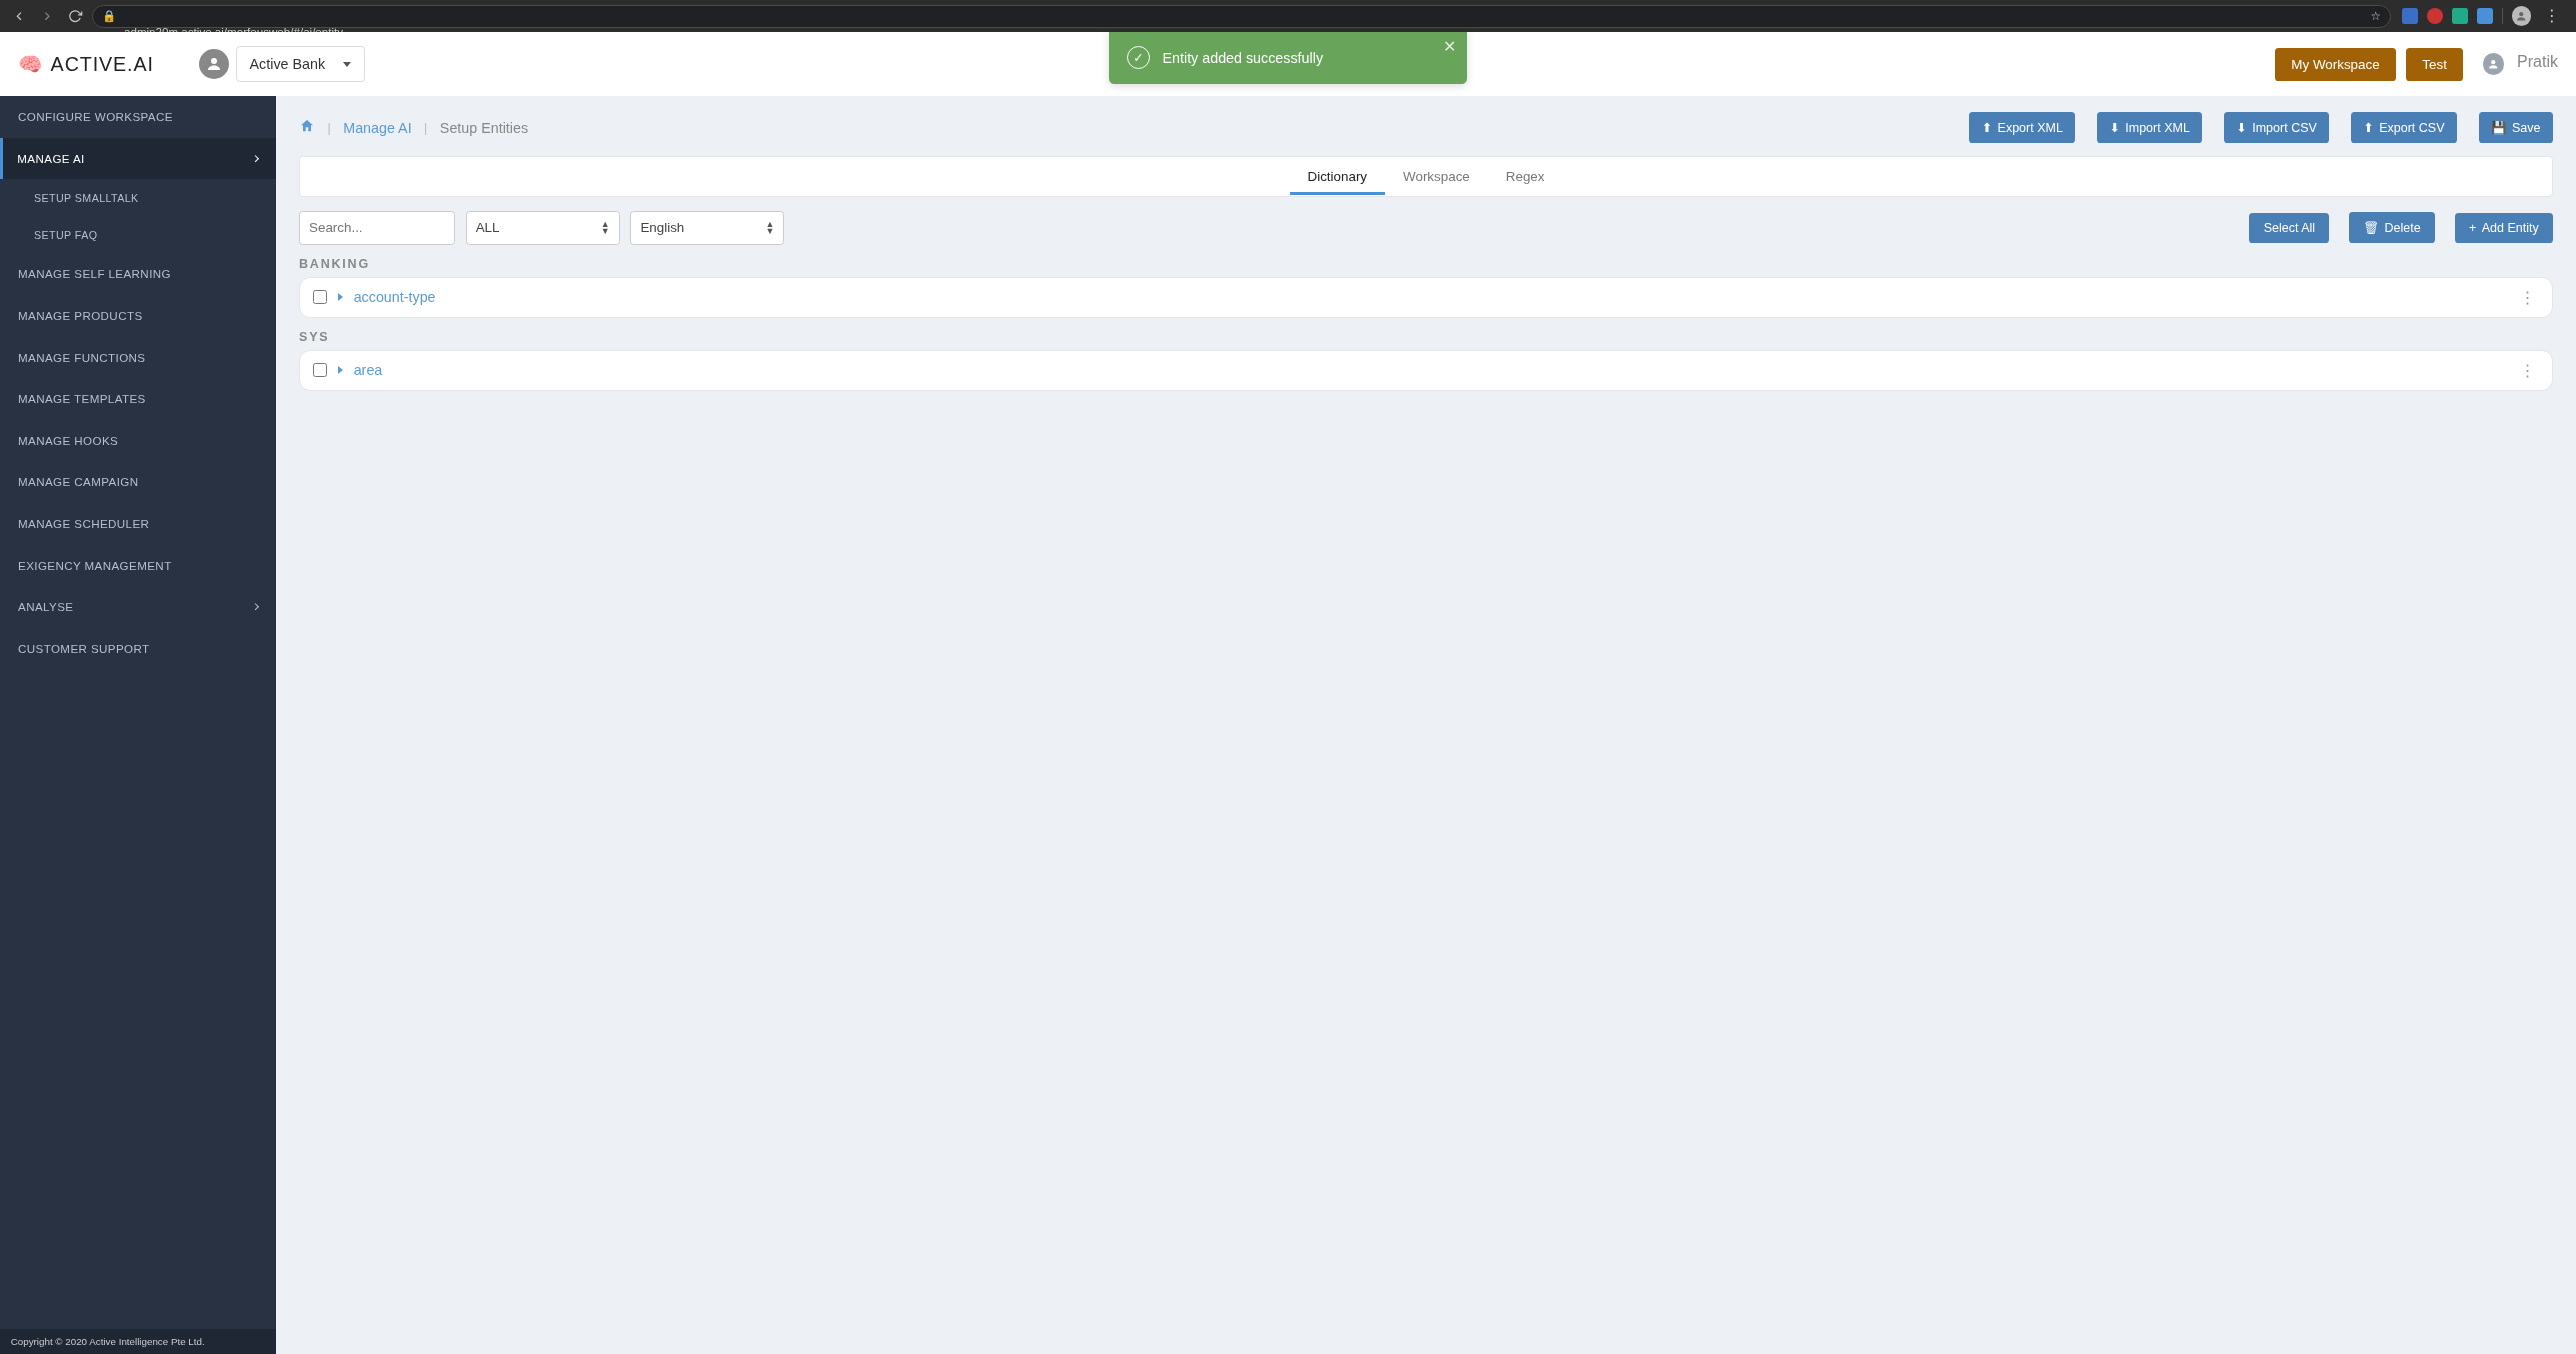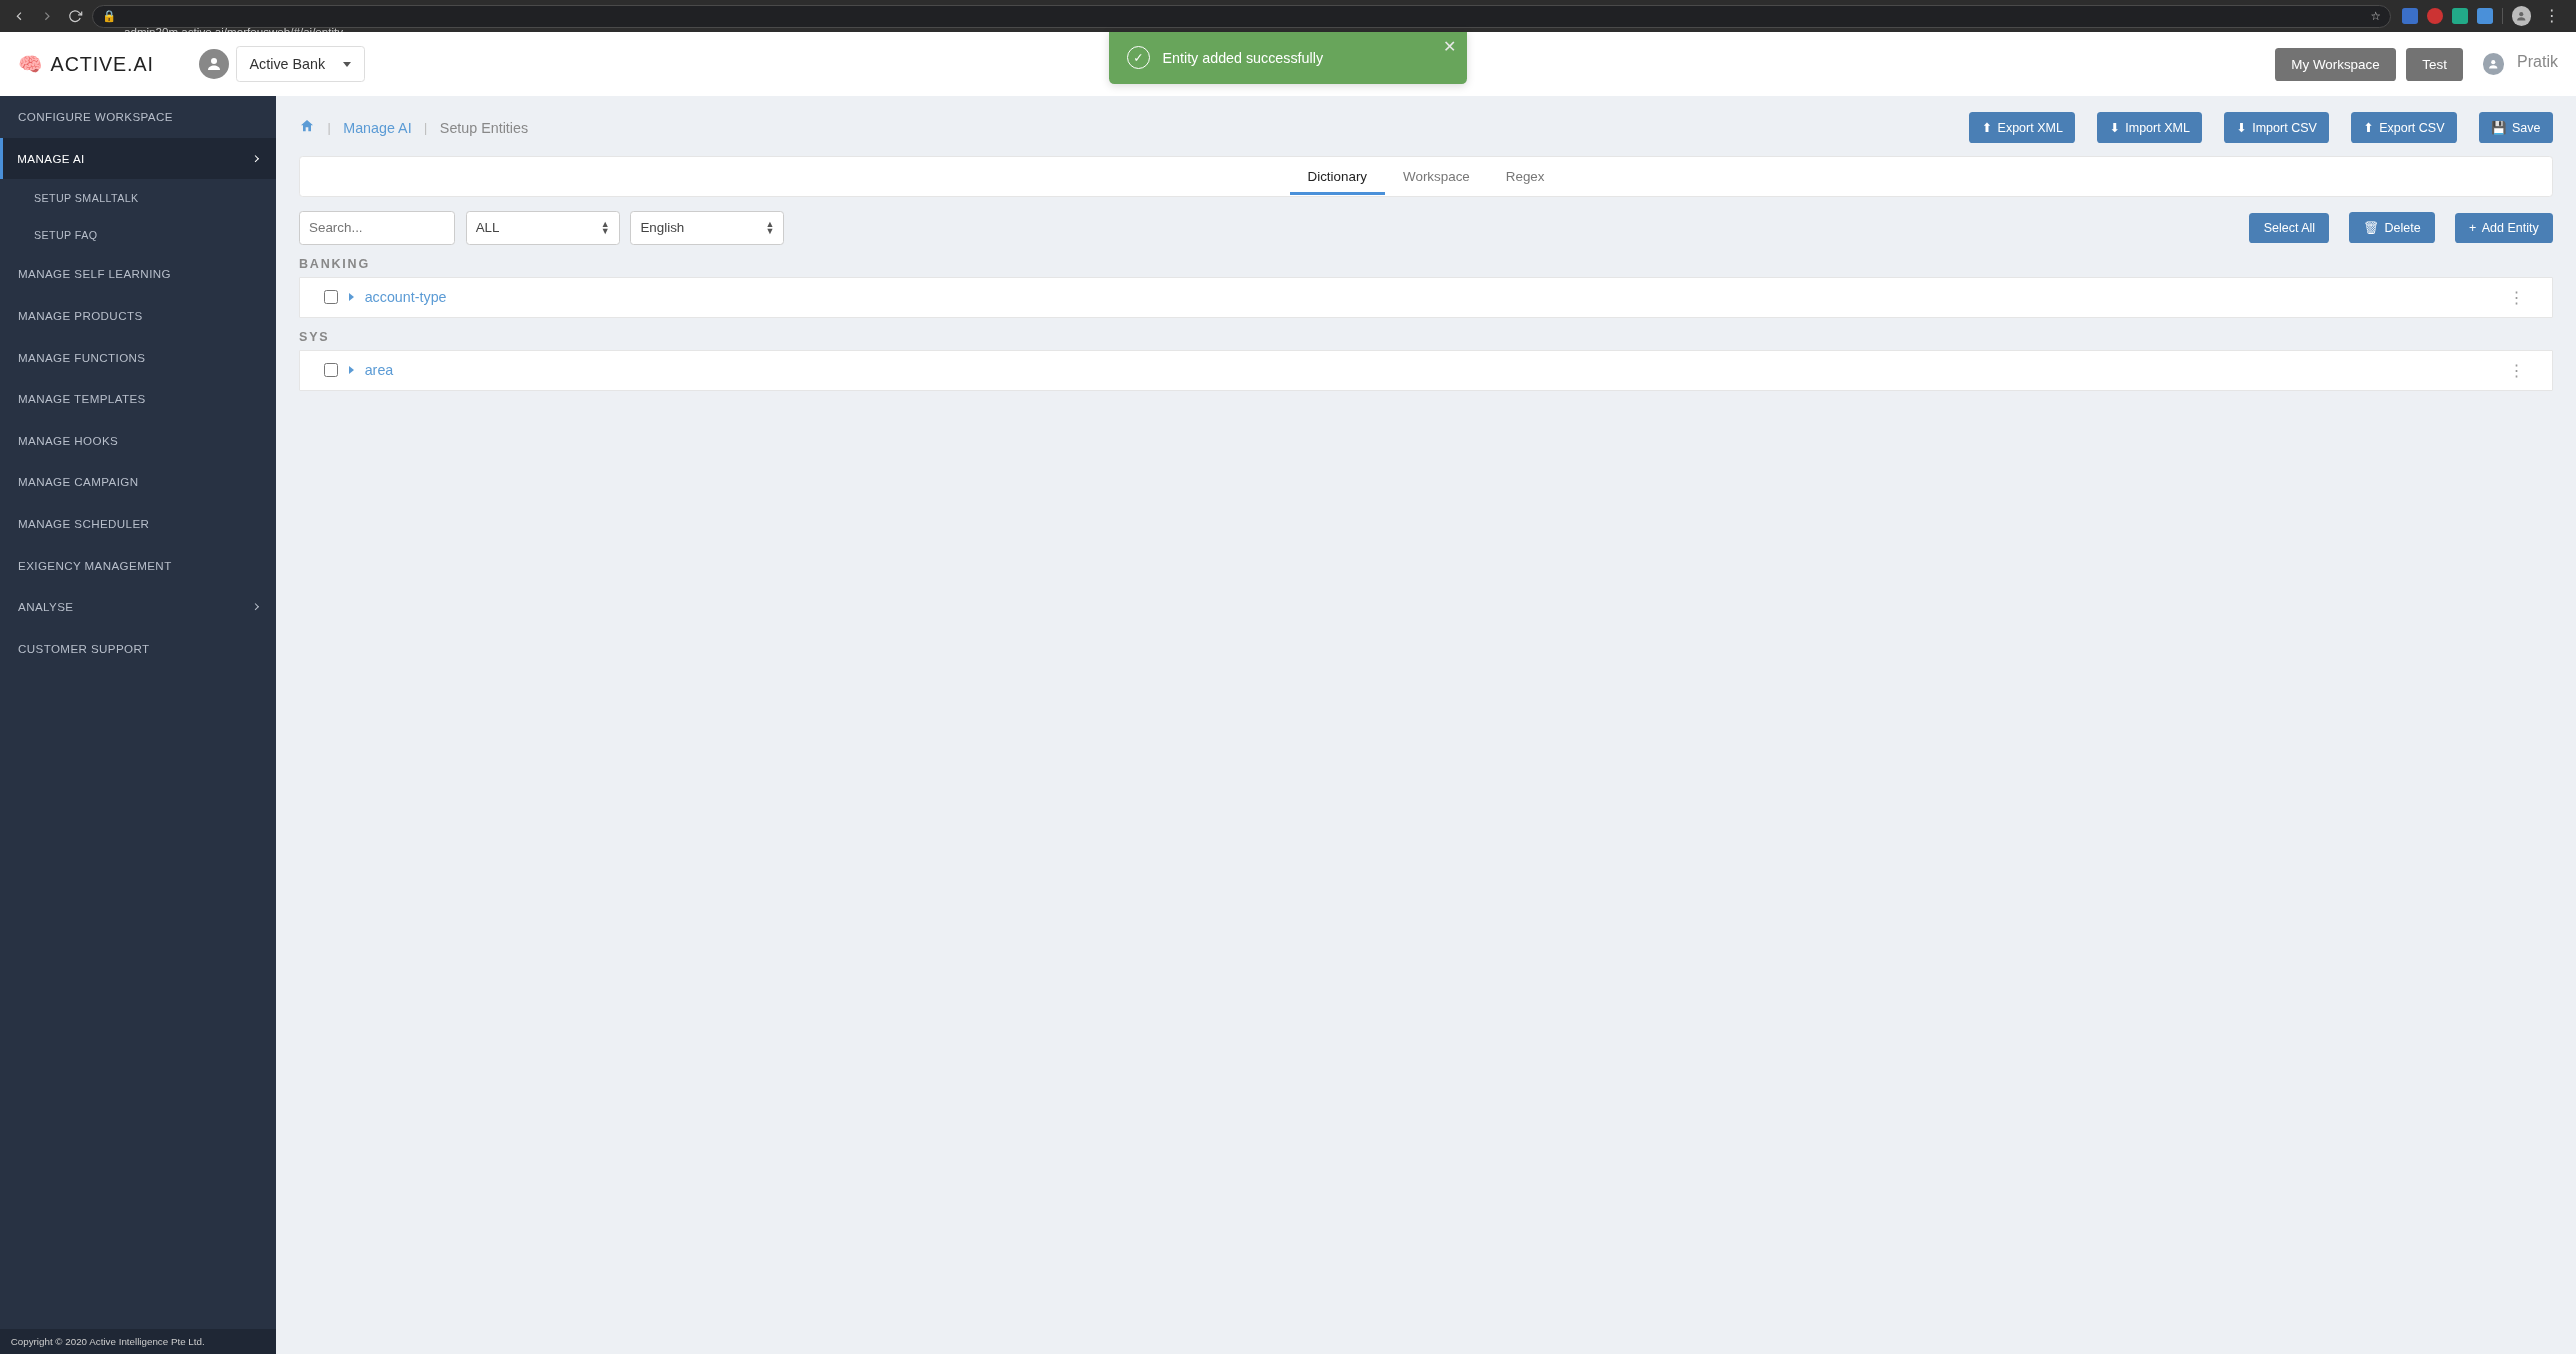--- a/index.html
+++ b/index.html
@@ -19,21 +19,21 @@
 .browser-right .vdots { color:#ccc; font-size:16px; line-height:1; padding:0 3.6px; }
 .vsep { width:0.9px; height:16px; background:#555; }
 
 
 .app-header { height: 64px; background: #fff; display:flex; align-items:center; padding:0 18px; position:relative; }
 .logo { display:flex; align-items:center; gap:7.2px; font-size:19.7px; font-weight:500; letter-spacing:0.9px; color:#222; }
 .logo-icon { font-size:19.7px; }
 .bank-avatar { width:30px; height:30px; border-radius:50%; background:#888; display:flex; align-items:center; justify-content:center; color:#fff; margin-left:45px; margin-right:7.2px; }
 .bank-select { height:36px; border:0.9px solid #ddd; border-radius:3.6px; padding:0 12.5px; display:flex; align-items:center; gap:18px; font-size:14.3px; color:#333; cursor:pointer; background:#fff; }
 .header-spacer { flex:1; }
-.header-btn { background:#737373; color:#fff; border:none; border-radius:3.6px; padding:9px 16px; font-size:13.4px; margin-left:10.7px; cursor:pointer;text-align:right; }
+.header-btn { background:#a16207; color:#fff; border:none; border-radius:3.6px; padding:9px 16px; font-size:13.4px; margin-left:10.7px; cursor:pointer;text-align:right; }
 .user-block { display:flex; align-items:flex-start; gap:13px; margin-left:19.7px; }
 .user-avatar { width:21.5px; height:21.5px; border-radius:50%; background:#9aa4af; display:inline-flex; align-items:center; justify-content:center; color:#fff; font-size:10.7px; }
 .user-name { font-size:16px; color:#888; }
 
 
 .toast { position:absolute; top:0; left:50%; transform:translateX(-50%); background:#68a55b; color:#fff; padding:14.3px 63px 14.3px 18px; border-radius:0 0 5.4px 5.4px; display:flex; align-items:center; gap:12.5px; font-size:14.3px; box-shadow:0 1.8px 9px rgba(0,0,0,0.15); z-index:50; min-width:358px; }
 .toast .check-circle { width:23px; height:23px; border:1.8px solid #fff; border-radius:50%; display:flex; align-items:center; justify-content:center; font-size:12.5px; }
 .toast .close-x { position:absolute; right:10.7px; top:5.4px; font-size:16px; cursor:pointer; color:#e8e8e8; }
 
 
@@ -66,21 +66,21 @@
 .search-box { width:156px; height:34px; border:0.9px solid #ccc; border-radius:3.6px; background:#fff; padding:0 9px; display:flex; align-items:center; }
 .search-box input { border:none; outline:none; flex:1; font-size:13.4px; color:#666; background:transparent; }
 .search-box .clear { cursor:pointer; color:#333; font-weight:bold; }
 .select-box { min-width:154px; height:34px; border:0.9px solid #ccc; border-radius:3.6px; background:#fff; padding:0 9px; display:flex; align-items:center; justify-content:space-between; font-size:13.4px; color:#444; cursor:pointer; }
 .select-box .caret { color:#555; font-size:9px; line-height:7.2px; }
 .filter-row .flex { flex:1; }
 .right-btn { background:#4a7fb5; color:#fff; border:none; border-radius:3.6px; padding:8px 14.3px; font-size:12.5px; margin-left:9px; cursor:pointer; display:inline-flex; align-items:center; gap:5.4px; }
 
 
 .group-title { color:#888; font-size:12.5px; font-weight:600; letter-spacing:1.8px; margin:12.5px 0 5.4px 0; text-transform:uppercase; }
-.entity-row { background:#fff; border:0.9px solid #e5e5e5; border-radius:1px; height:41px; display:flex; align-items:center; padding:0 24px; gap:10.7px; }
+.entity-row { background:#fff; border:0.9px solid #e5e5e5; border-radius:11px; height:41px; display:flex; align-items:center; padding:0 13px; gap:10.7px; }
 .entity-row input[type=checkbox] { width:14.3px; height:14.3px; }
 .entity-name { color:#5b9bd5; font-size:14.3px; flex:1; cursor:pointer; }
 .entity-menu { color:#999; font-size:16px; cursor:pointer; padding:0 3.6px; }
 
 .chev { display:inline-block; border:solid currentColor; border-width:0 1.8px 1.8px 0; padding:2.7px; transform:rotate(45deg); }
 .chev-sm { border-width:0 1.3px 1.3px 0; padding:2.2px; }
 .tri-down { width:0; height:0; border-left:4.5px solid transparent; border-right:4.5px solid transparent; border-top:5.4px solid #555; }
 .tri-right { width:0; height:0; border-top:4.5px solid transparent; border-bottom:4.5px solid transparent; border-left:5.4px solid #5b9bd5; }
 
 </style>

